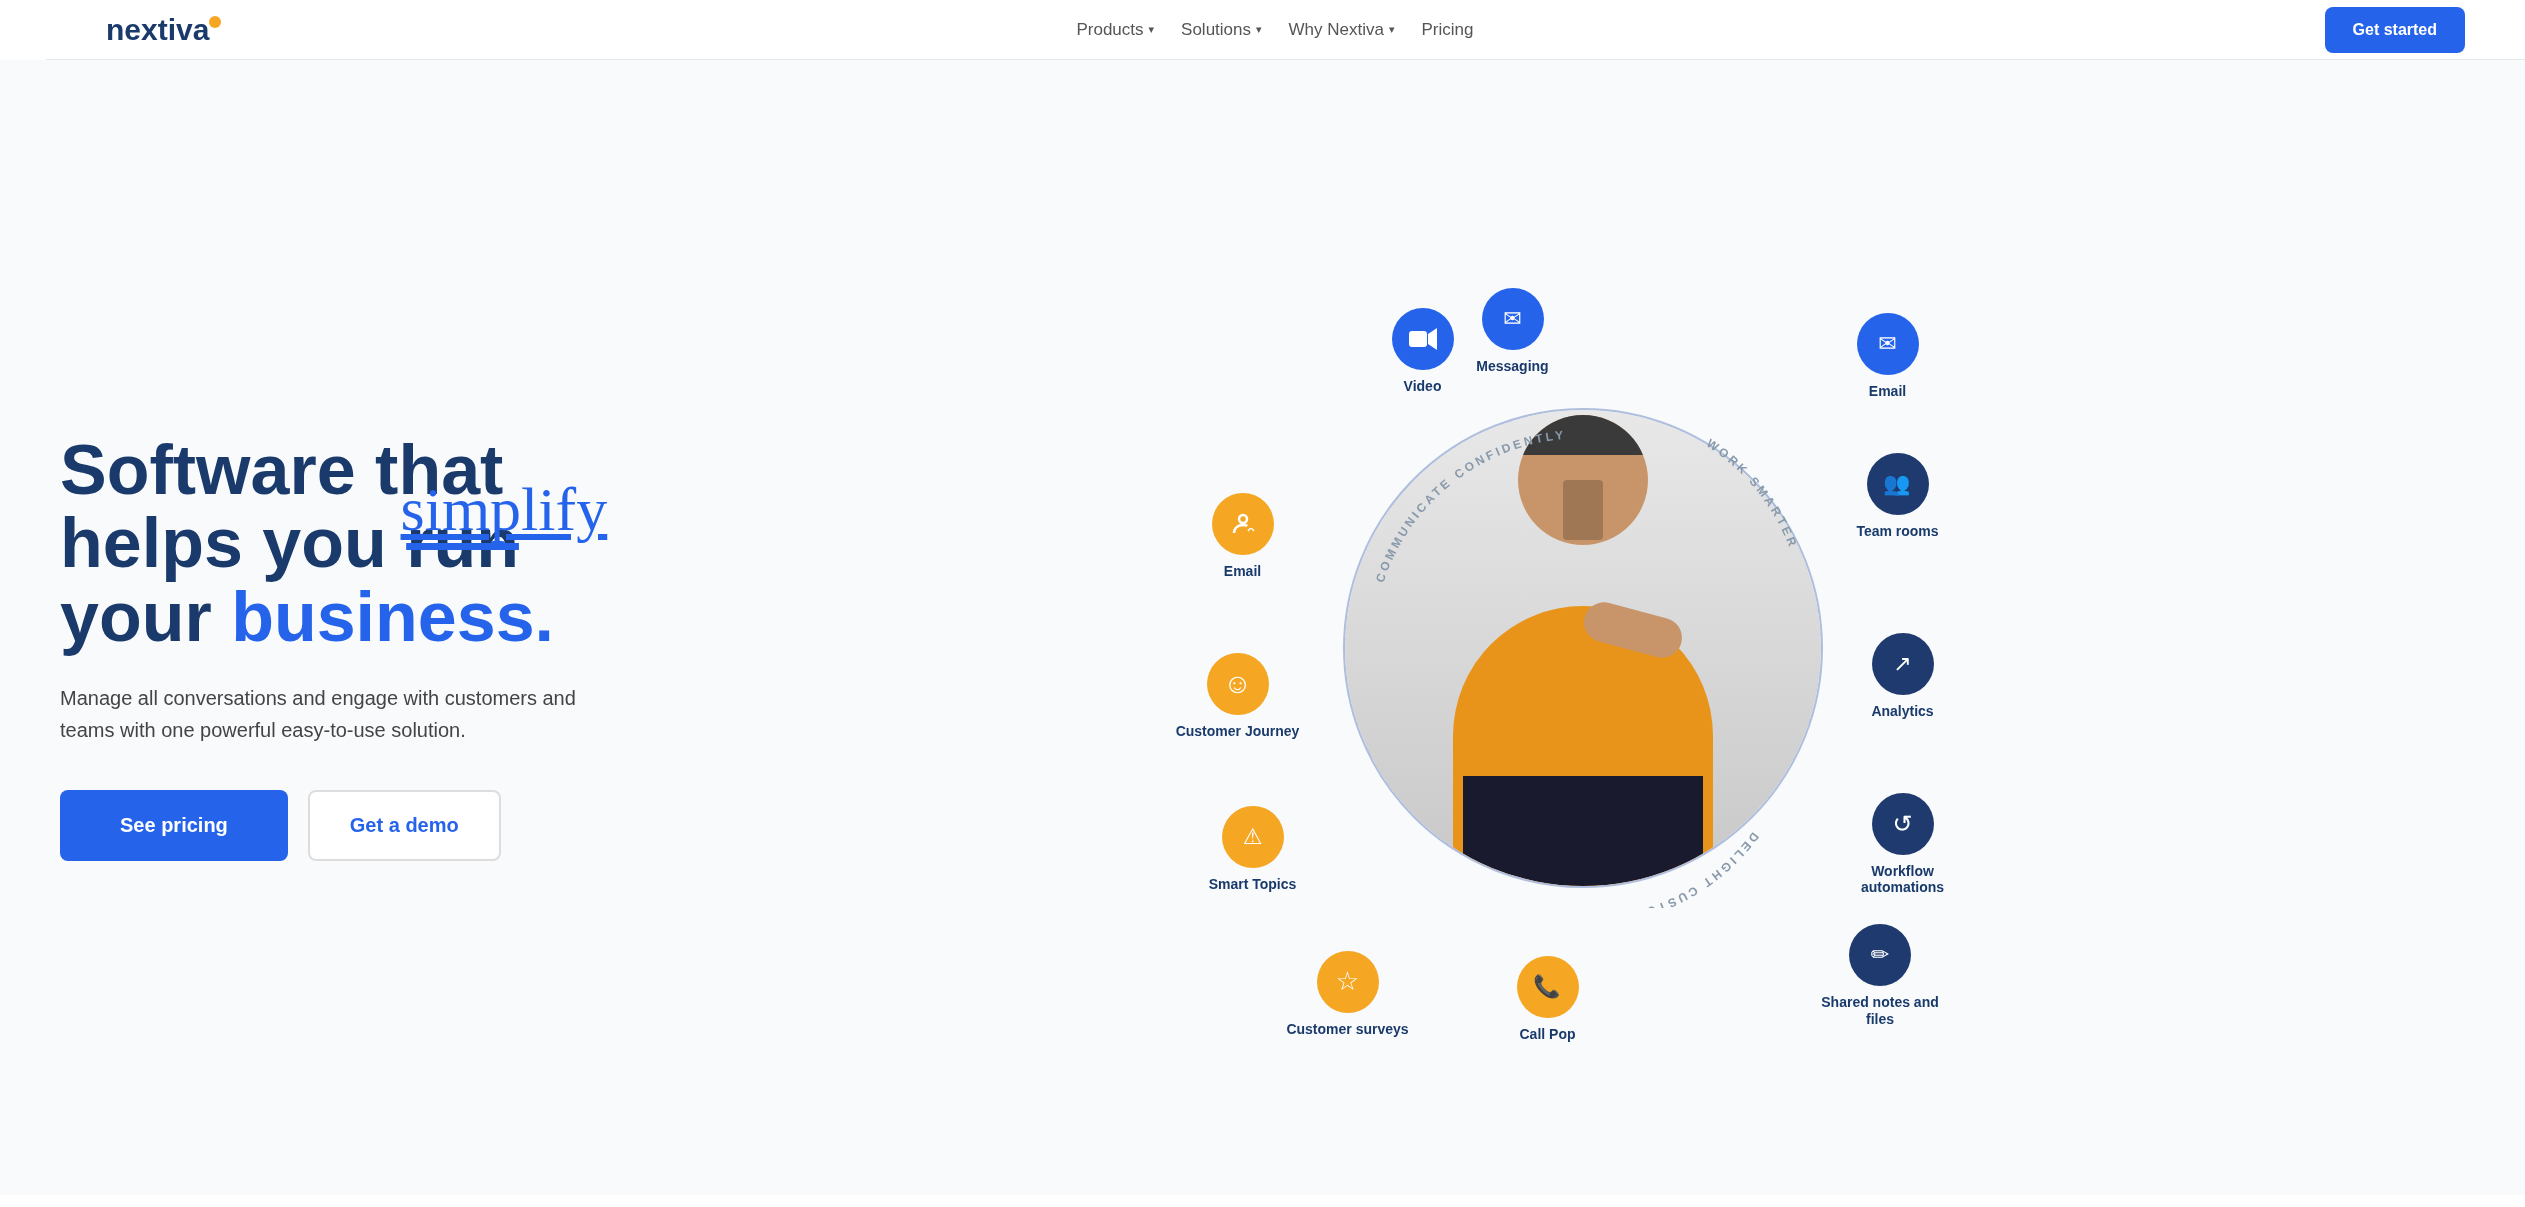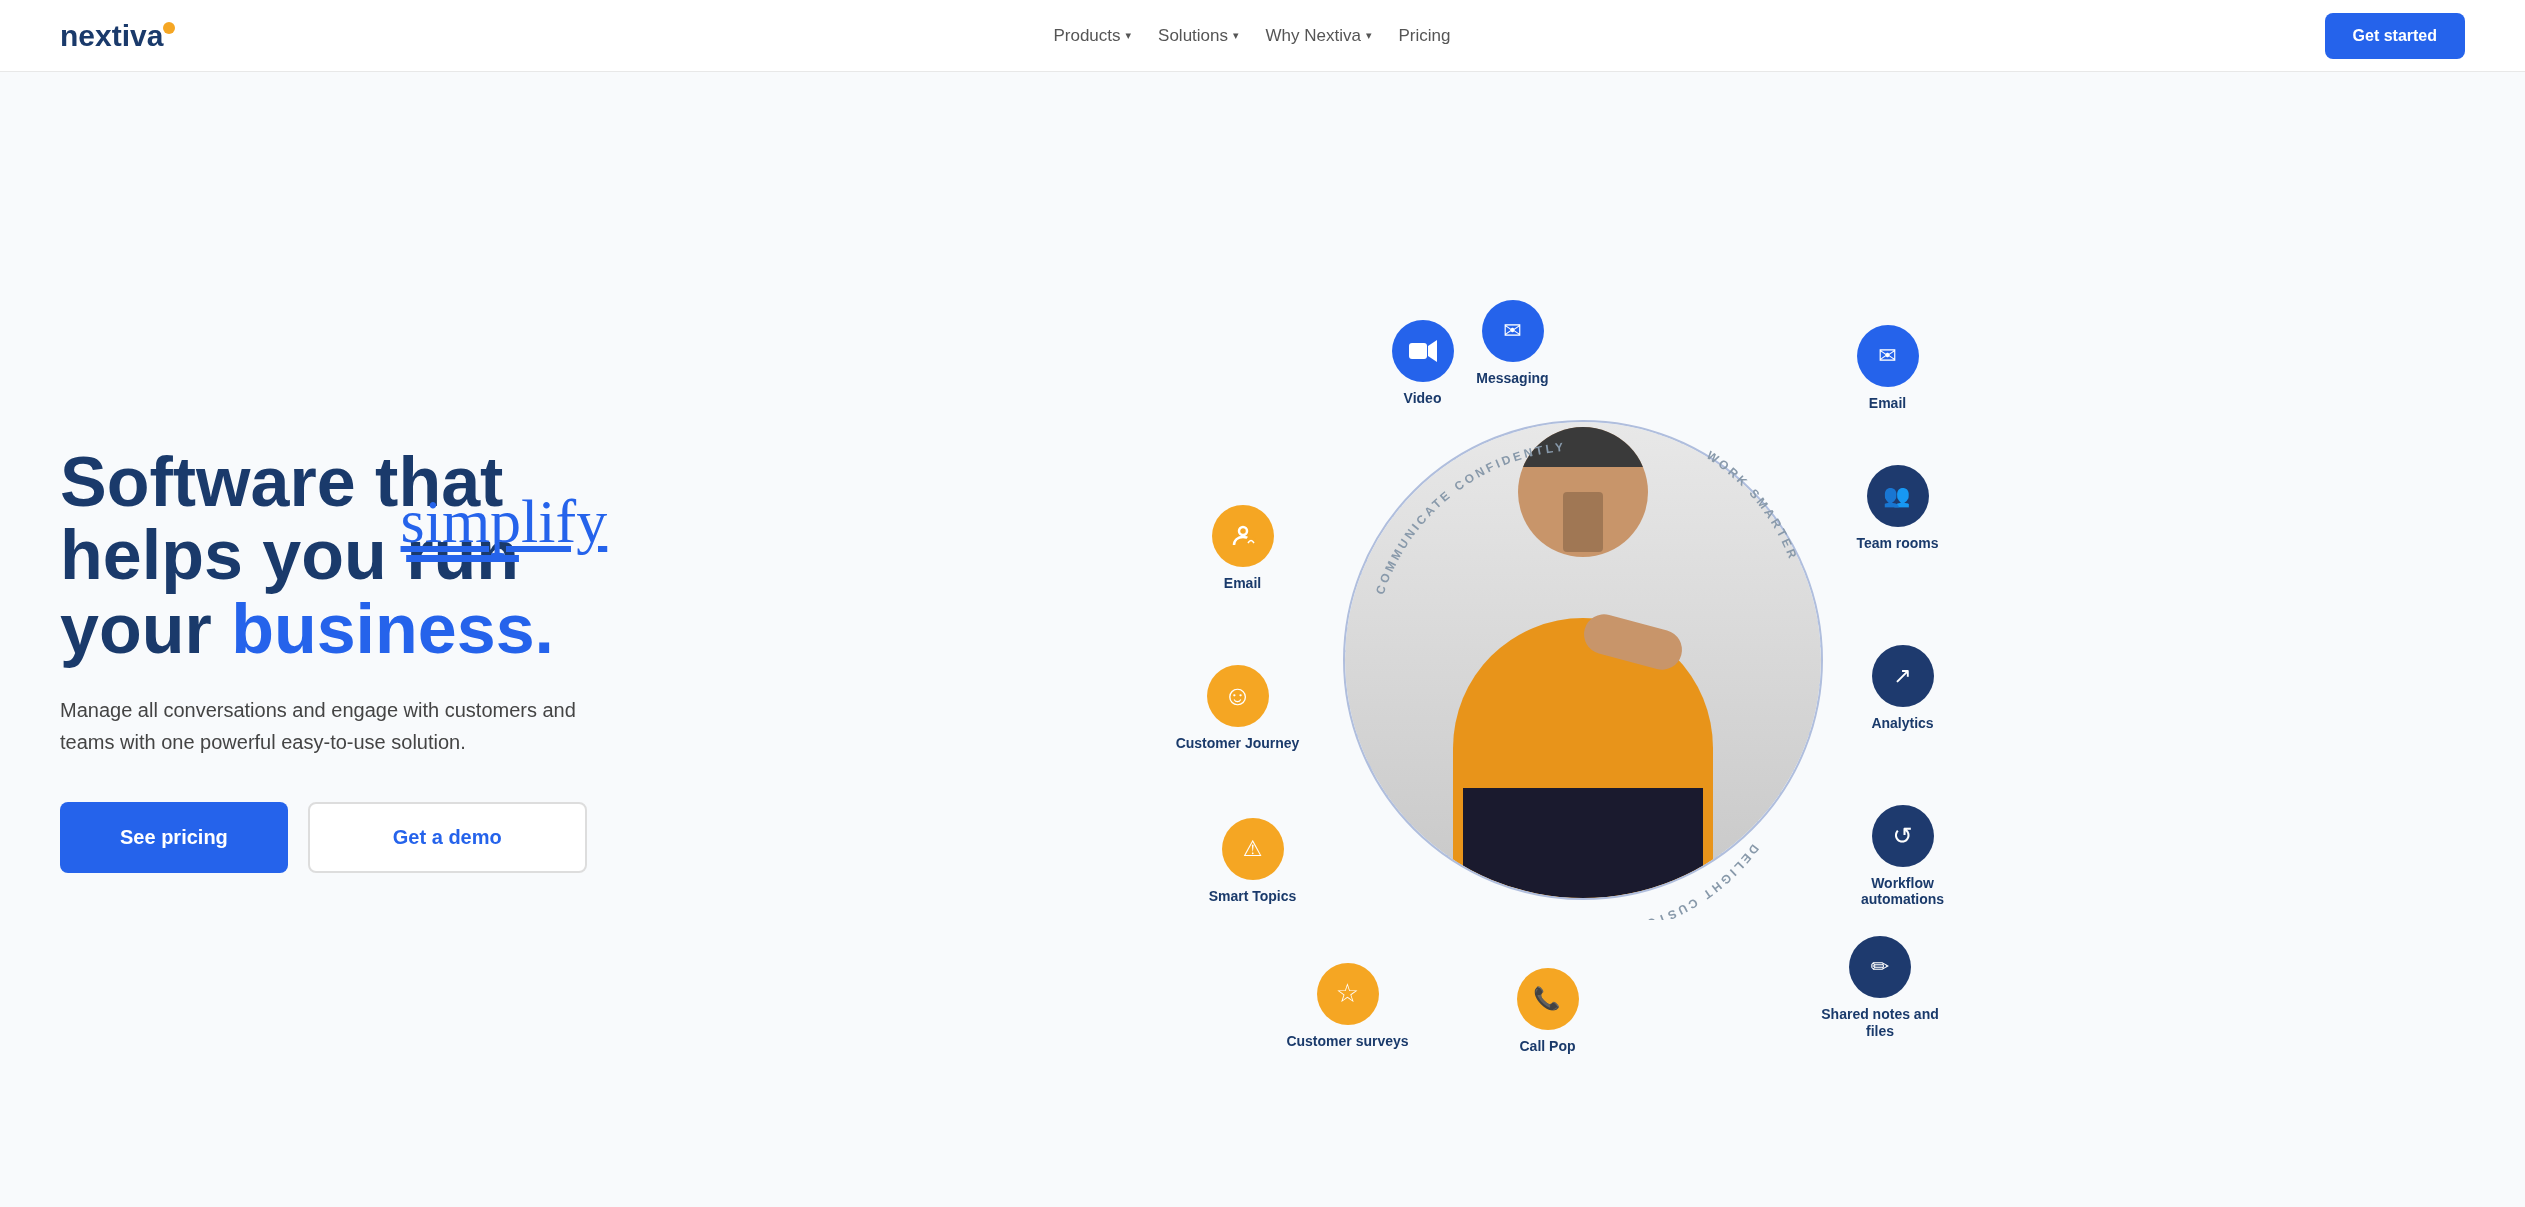--- a/index.html
+++ b/index.html
@@ -1,22 +1,22 @@
 <!DOCTYPE html>
 <html><head>
   <meta charset="utf-8">
   <style>
     * { margin: 0; padding: 0; box-sizing: border-box; }
     body { font-family: -apple-system, BlinkMacSystemFont, 'Segoe UI', sans-serif; background: #fff; overflow-x: hidden; }
 
     
     nav {
       display: flex; align-items: center; justify-content: space-between;
-      padding: 5px 60px; height: 72px; background: #fff;
-      border-bottom: 1px solid #e8e8e8; position: relative; z-index: 10;
+      padding: 5px 60px; height: 60px; background: #fff;
+      border-bottom: 1px solid #e8e8e8; position: relative; z-index: 10; margin-left: 46px;
     }
     .logo { display: flex; align-items: center; gap: 4px; text-decoration: none; }
     .logo-text { font-size: 30px; font-weight: 700; color: #1a3a6b; }
     .logo-dot { width: 12px; height: 12px; background: #f5a623; border-radius: 50%; position: relative; top: -8px; left: -4px; }
     .nav-links { display: flex; gap: 27px; }
     .nav-link { font-size: 17px; color: #555; text-decoration: none; cursor: pointer; display: flex; align-items: center; gap: 5px; }
     .nav-link .chevron { font-size: 11px; }
     .nav-cta {
       background: #2563eb; color: #fff; border: none; border-radius: 8px;
       padding: 14px 28px; font-size: 16px; font-weight: 600; cursor: pointer;
@@ -39,21 +39,21 @@
     }
     .hero-headline .business { color: #2563eb; }
     .hero-subtext { font-size: 20px; color: #444; line-height: 1.6; margin-top: 28px; max-width: 540px; }
     .hero-buttons { display: flex; gap: 20px; margin-top: 44px; }
     .btn-primary {
       background: #2563eb; color: #fff; border: none; border-radius: 8px;
       padding: 22px 60px; font-size: 20px; font-weight: 700; cursor: pointer;
     }
     .btn-secondary {
       background: #fff; color: #2563eb; border: 2px solid #ddd; border-radius: 8px;
-      padding: 22px 83px; font-size: 20px; font-weight: 700; cursor: pointer;
+      padding: 22px 40px; font-size: 20px; font-weight: 700; cursor: pointer;
     }
 
     
     .hero-right {
       flex: 1; display: flex; justify-content: center; align-items: center;
       position: relative; min-height: 700px;
     }
     .diagram-container { position: relative; width: 700px; height: 700px; }
 
     

